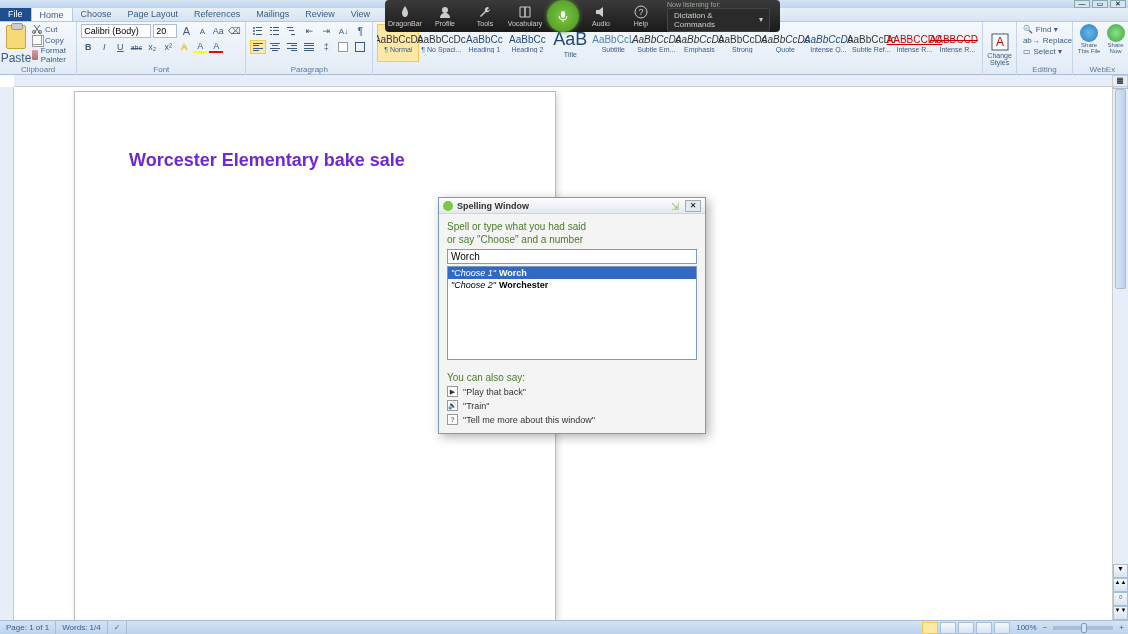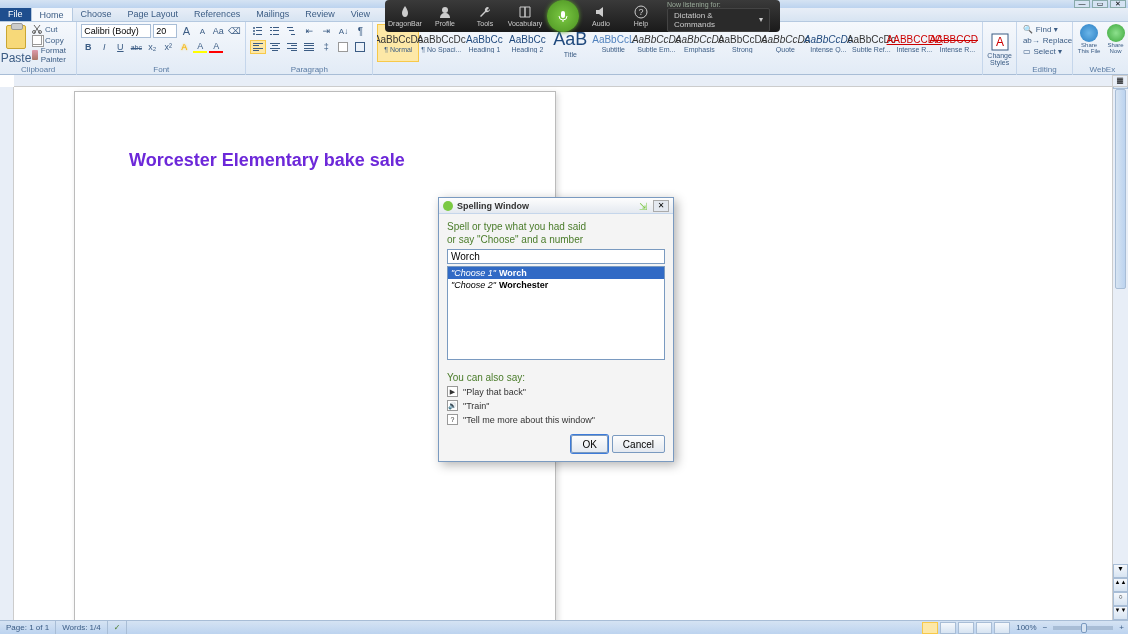--- a/index.html
+++ b/index.html
@@ -87,21 +87,21 @@
 
 .doc-area { position:absolute; top:75px; left:0; right:16px; bottom:14px; background:#fff; overflow:hidden; }
 .ruler-v { position:absolute; left:0; top:12px; bottom:0; width:14px; background:#e8eef7; border-right:1px solid #ccc; }
 .ruler-h { position:absolute; left:14px; right:0; top:0; height:12px; background:#e8eef7; border-bottom:1px solid #ccc; }
 .doc-canvas { position:absolute; left:14px; top:12px; right:0; bottom:0; background:#fff; }
 .page { position:absolute; left:60px; top:4px; width:482px; min-height:620px; background:#fff; border:1px solid #bbb; box-shadow:2px 2px 6px rgba(0,0,0,.15); }
 .page-content { padding:58px 54px; }
 .doc-heading { font-family:Liberation Sans, sans-serif; font-size:18px; font-weight:bold; color:#6d28d9; }
 
 
-.dialog { position:absolute; left:438px; top:197px; width:236px; background:#f4f4f4; border:1px solid #7a9ac0; box-shadow:3px 3px 10px rgba(0,0,0,.3); z-index:100; font-size:10px; }
+.dialog { position:absolute; left:438px; top:197px; width:268px; background:#f4f4f4; border:1px solid #7a9ac0; box-shadow:3px 3px 10px rgba(0,0,0,.3); z-index:100; font-size:10px; }
 .dlg-title { height:16px; background:linear-gradient(#fdfdfd,#e4e9f0); display:flex; align-items:center; padding:0 4px; gap:4px; border-bottom:1px solid #c5d6eb; }
 .dlg-title-ico { width:10px; height:10px; background:#7bc943; border-radius:50%; }
 .dlg-title-text { flex:1; font-weight:bold; font-size:9px; color:#333; }
 .dlg-pin { width:10px; height:10px; color:#7bc943; cursor:pointer; font-size:10px; }
 .dlg-close { width:16px; height:12px; background:#e4e9f0; border:1px solid #aaa; font-size:8px; text-align:center; cursor:pointer; line-height:10px; }
 .dlg-body { padding:6px 8px 8px; }
 .dlg-instr { color:#4a7c2a; font-size:10px; line-height:13px; margin-bottom:3px; }
 .dlg-input { width:100%; height:15px; border:1px solid #7a9ac0; padding:0 3px; font-size:10px; background:#fff; }
 .dlg-list { border:1px solid #7a9ac0; background:#fff; height:94px; margin-top:2px; overflow:auto; }
 .dlg-row { display:flex; padding:0 3px; height:12px; align-items:center; font-size:9px; cursor:pointer; }
@@ -542,24 +542,20 @@
         </div>
         <div class="dlg-cmd">
           <div class="dlg-cmd-ico">🔊</div>
           <span>"Train"</span>
         </div>
         <div class="dlg-cmd">
           <div class="dlg-cmd-ico">?</div>
           <span>"Tell me more about this window"</span>
         </div>
       </div>
-    <div class="dlg-btns">
-      <button class="dlg-btn primary">OK</button>
-      <button class="dlg-btn">Cancel</button>
-    </div>
   </div>
 </div>
 
 <div class="statusbar">
   <div class="status-seg">Page: 1 of 1</div>
   <div class="status-seg">Words: 1/4</div>
   <div class="status-seg">
       <span style="color:#4a7c2a">✓</span>
     </div>
   <div class="status-right">

